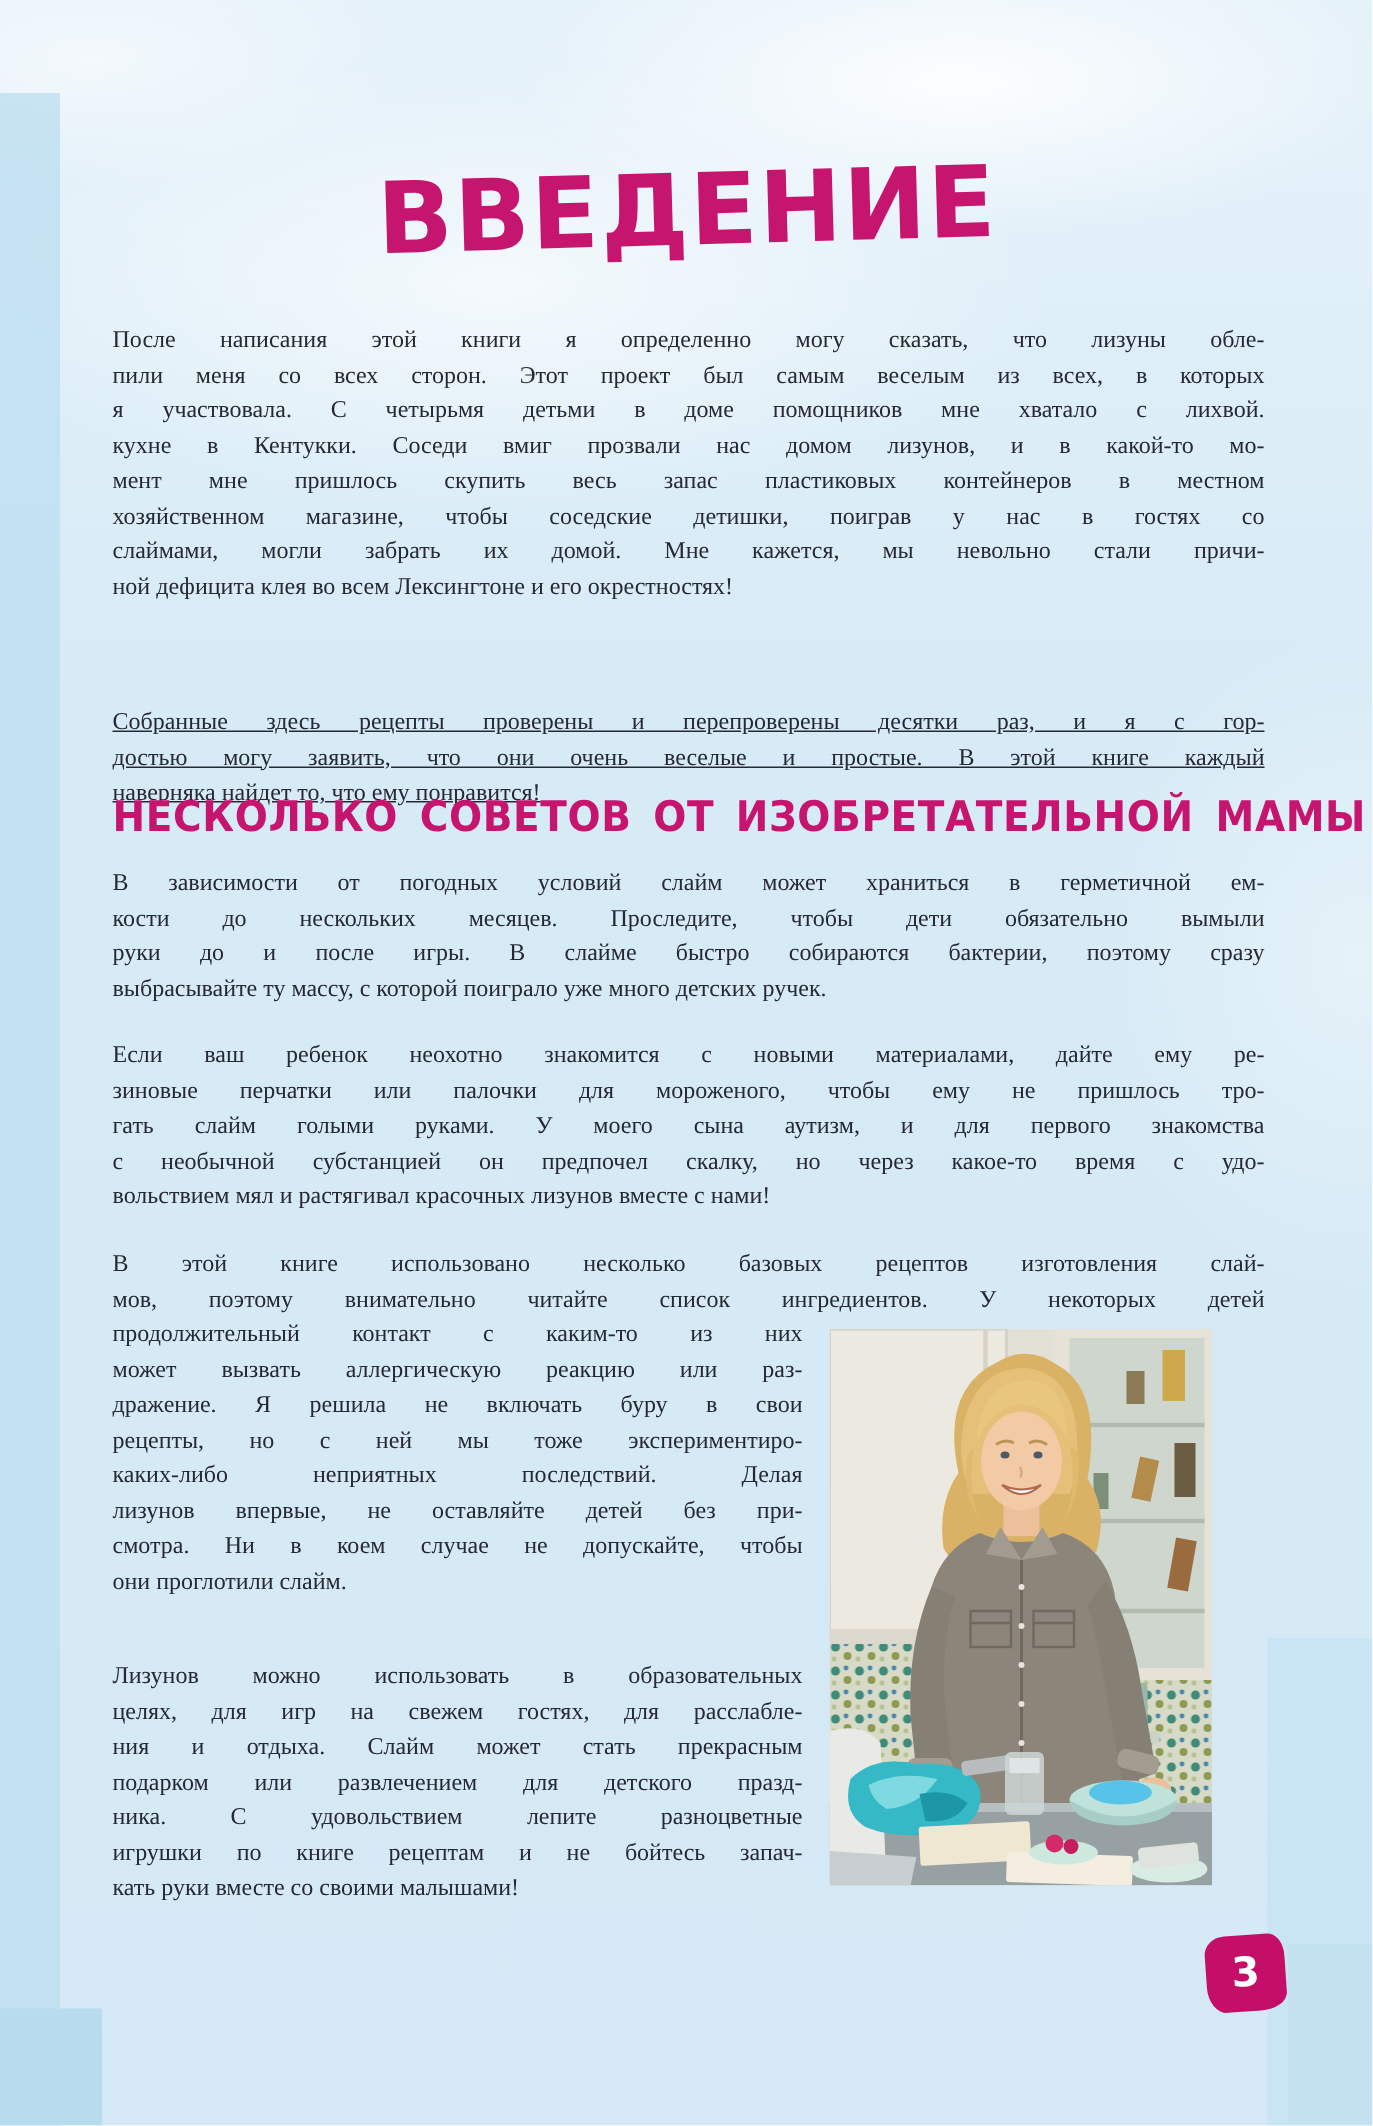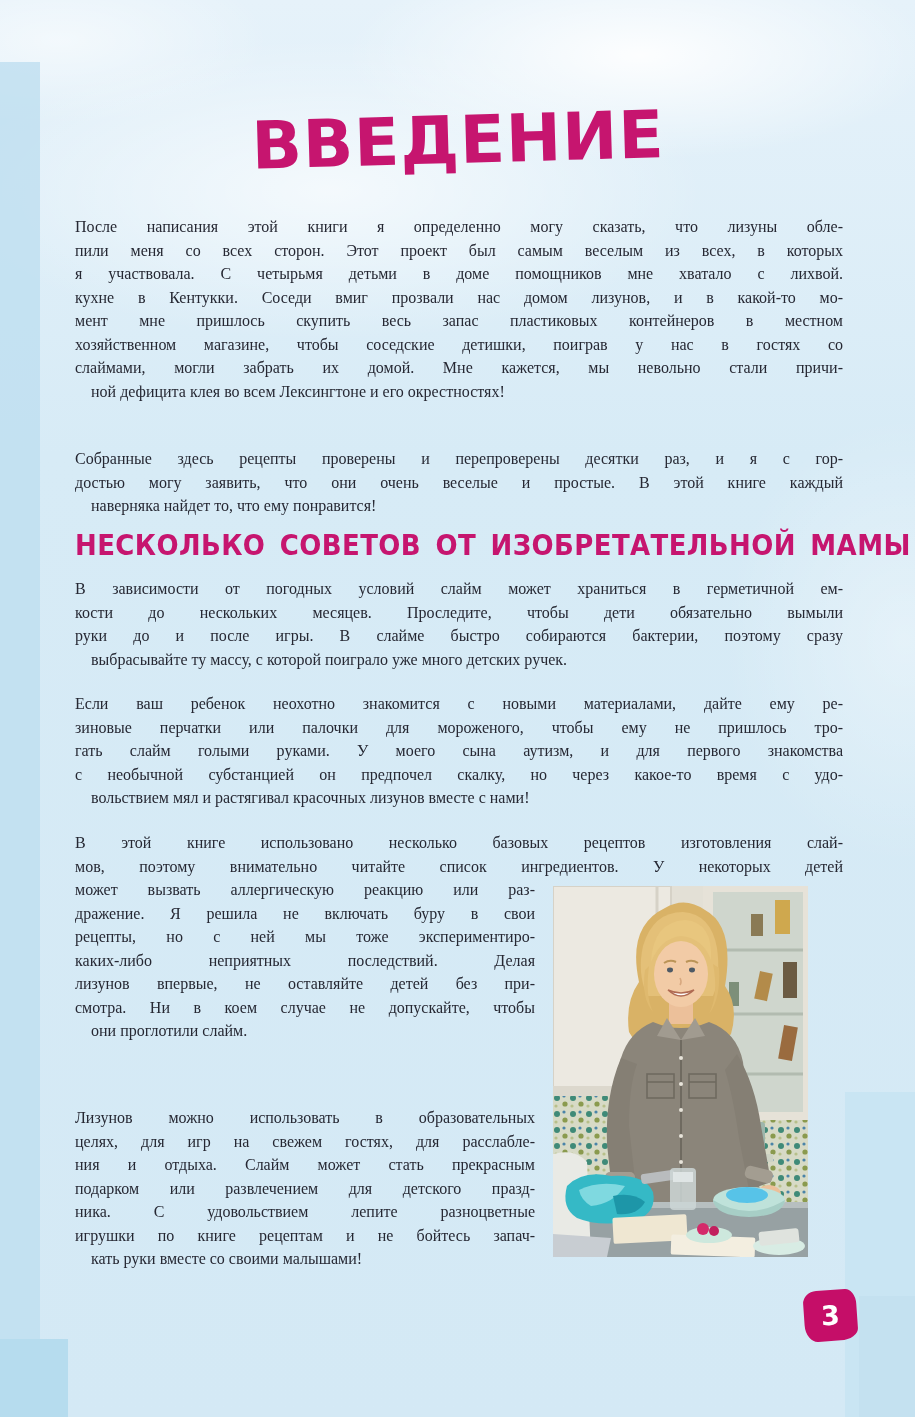--- a/index.html
+++ b/index.html
@@ -37,23 +37,23 @@
     white-space:nowrap;
   }
 
   .para{
     position:absolute;left:75px;
     font-size:16px;line-height:23.5px;color:var(--body-text,#262833);
   }
   .para.wide{width:768px;}
   .para.narrow{width:460px;}
   .line{text-align:justify;text-align-last:justify;}
-  .line.last{text-align-last:left;margin-left:16px;}
-
-  .p1{top:215px;} .p2{top:447px;} .p3{top:577px;} .p4{top:692px;}
+  .line.last{text-align-last:left;}
+
+  .p1{top:215px;} .p2{top:470px;text-decoration:underline;} .p3{top:577px;} .p4{top:692px;}
   .p5w{top:831px;} .p5n{top:878px;} .p6{top:1106px;}
 
   .photo{
     position:absolute;left:553px;top:886px;width:255px;height:371px;margin:0;
     overflow:hidden;
   }
   .photo svg{display:block;width:100%;height:100%;}
 
   .badge{
     position:absolute;left:804px;top:1290px;width:53px;height:51px;
@@ -112,20 +112,21 @@
 
   <div class="para wide p4">
       <div class="line">Если ваш ребенок неохотно знакомится с новыми материалами, дайте ему ре-</div>
       <div class="line">зиновые перчатки или палочки для мороженого, чтобы ему не пришлось тро-</div>
       <div class="line">гать слайм голыми руками. У моего сына аутизм, и для первого знакомства</div>
       <div class="line">с необычной субстанцией он предпочел скалку, но через какое-то время с удо-</div>
       <div class="line last">вольствием мял и растягивал красочных лизунов вместе с нами!</div>
     </div>
 
   <div class="para narrow p5n">
+      <div class="line">продолжительный контакт с каким-то из них</div>
       <div class="line">может вызвать аллергическую реакцию или раз-</div>
       <div class="line">дражение. Я решила не включать буру в свои</div>
       <div class="line">рецепты, но с ней мы тоже экспериментиро-</div>
       <div class="line">каких-либо неприятных последствий. Делая</div>
       <div class="line">лизунов впервые, не оставляйте детей без при-</div>
       <div class="line">смотра. Ни в коем случае не допускайте, чтобы</div>
       <div class="line last">они проглотили слайм.</div>
     </div>
 
   <div class="para narrow p6">

